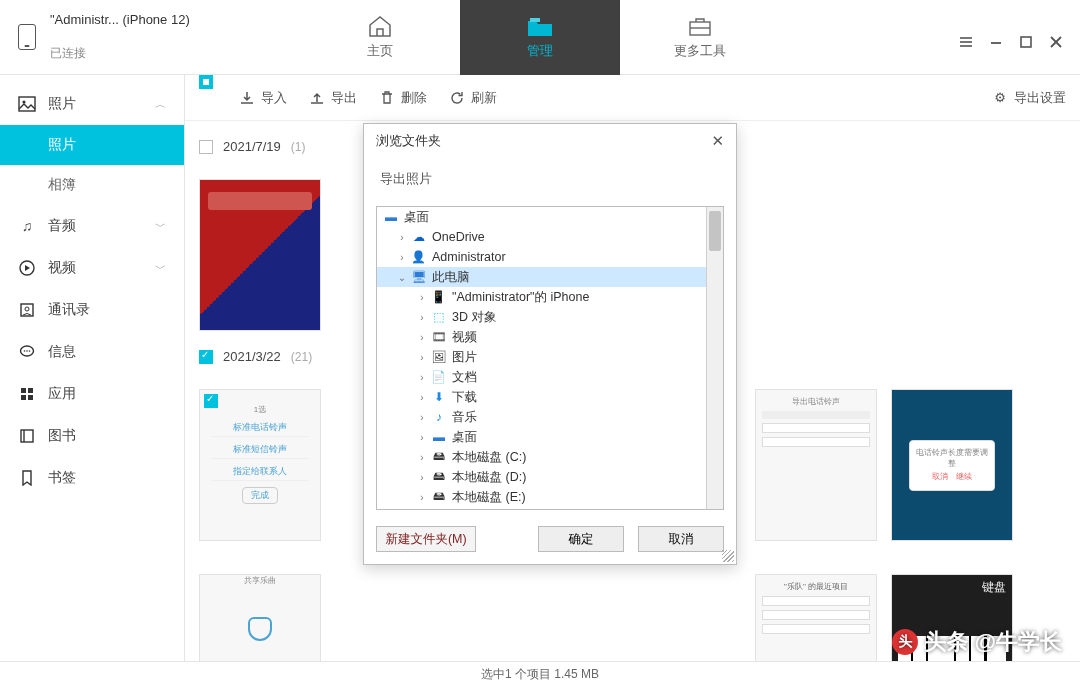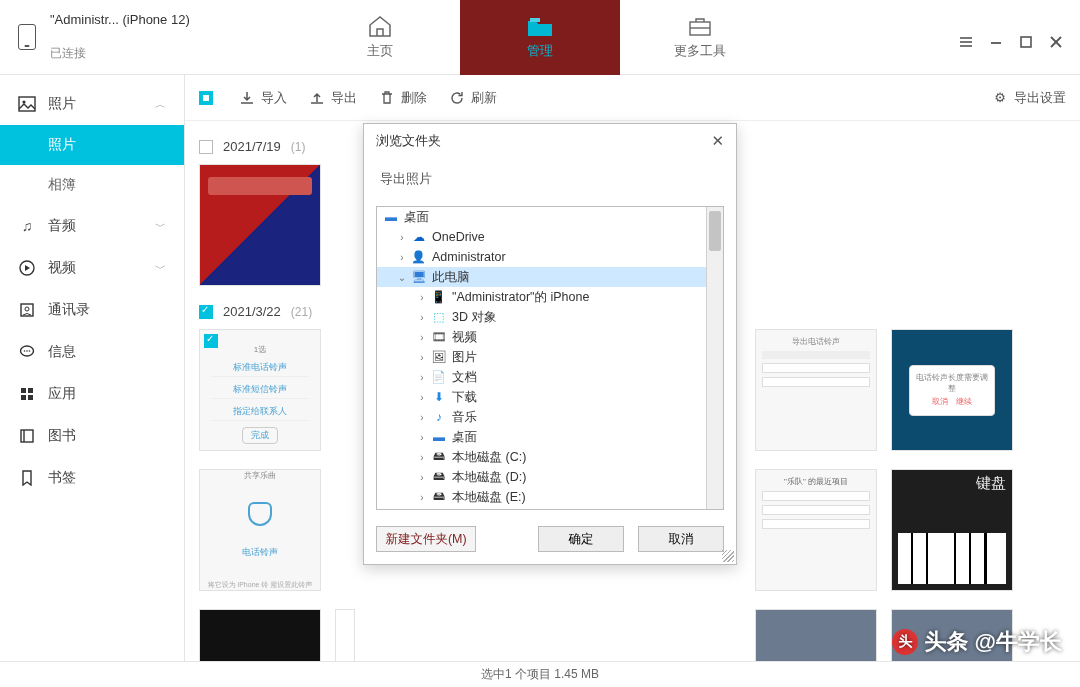--- a/index.html
+++ b/index.html
@@ -8,54 +8,54 @@
   
   .topbar { display: flex; align-items: center; height: 75px; border-bottom: 1px solid #e5e5e5; }
   .device-block { display: flex; align-items: center; padding: 0 18px; width: 300px; }
   .device-block .phone-icon { width: 18px; height: 26px; border: 1.6px solid #555; border-radius: 3px; position: relative; margin-right: 14px; }
   .device-block .phone-icon::after { content:""; position:absolute; bottom:2px; left:50%; width:5px; height:2px; background:#555; transform:translateX(-50%); border-radius:1px;}
   .device-name { font-size: 13px; color: #333; }
   .device-status { font-size: 12px; color: #888; margin-top: 18px; }
   
   .topnav { display:flex; flex:1; }
   .topnav-item { width: 160px; display:flex; flex-direction:column; align-items:center; justify-content:center; height:75px; font-size:13px; color:#666; cursor:pointer;}
-  .topnav-item.active { background:#7f1d1d; color:#00b8d4;}
+  .topnav-item.active { background:#404040; color:#00b8d4;}
   .topnav-item .ticon { width:28px; height:24px; margin-bottom:4px; display:flex; align-items:center; justify-content:center;}
   
   .win-controls { display:flex; align-items:flex-start; gap:14px; padding:10px 16px 0 0;}
   .win-ctrl { width:16px; height:16px; cursor:pointer; display:flex; align-items:center; justify-content:center; color:#555;}
   
   
   .main { display:flex; height: calc(100% - 75px - 26px); }
   .sidebar { width:185px; border-right:1px solid #e5e5e5; padding-top:8px;}
   .side-item { display:flex; align-items:center; height:42px; padding:0 18px; font-size:14px; color:#444; cursor:pointer; justify-content:space-between;}
   .side-item .left { display:flex; align-items:center; gap:12px;}
   .side-item .sicon { width:18px; height:18px; display:flex; align-items:center; justify-content:center;}
   .side-item.heading { font-weight:500;}
   .side-sub { display:flex; align-items:center; height:40px; padding-left:48px; font-size:14px; cursor:pointer; color:#666;}
   .side-sub.active { background:#00c1de; color:#fff;}
   .chev { font-size:11px; color:#999;}
   
   .content { flex:1; display:flex; flex-direction:column; position:relative;}
-  .toolbar { display:flex; align-items:center; height:46px; padding:0 14px; gap:22px; border-bottom:1px solid #eee;}
+  .toolbar { display:flex; height:46px; padding:0 14px; gap:22px; border-bottom:1px solid #eee;}
   .tool-btn { display:flex; align-items:center; gap:6px; font-size:13px; color:#555; cursor:pointer;}
   .tool-btn .ticon2 { width:16px; height:16px; display:flex; align-items:center; justify-content:center;}
   .tool-sel { width:14px; height:14px; background:#00c1de; display:flex; align-items:center; justify-content:center; margin-right:4px;}
   .tool-sel::after{content:""; width:6px; height:6px; background:#fff;}
   .tool-right { margin-left:auto; }
   
   .gallery { flex:1; overflow:auto; padding:10px 14px;}
   .group-hdr { display:flex; align-items:center; gap:10px; margin:8px 0 10px;}
   .chk { width:14px; height:14px; border:1px solid #bbb; display:inline-block; background:#fff;}
   .chk.checked { background:#00c1de; border-color:#00c1de; position:relative;}
   .chk.checked::after{content:"✓"; color:#fff; font-size:10px; position:absolute; top:-2px; left:1px;}
   .date { font-size:13px; color:#444;}
   .count { font-size:12px; color:#aaa;}
   .thumbs { display:flex; flex-wrap:wrap; gap:14px; margin-bottom:18px;}
-  .thumb { width:122px; height:122px; background:#eee; position:relative; overflow:hidden; border:1px solid #e2e2e2;}
+  .thumb { width:122px; height:152px; background:#eee; position:relative; overflow:hidden; border:1px solid #e2e2e2;margin-top:15px;}
   .thumb .tchk { position:absolute; top:4px; left:4px;}
   
   
   .footer{ position:absolute; bottom:0; left:0; right:0; height:26px; border-top:1px solid #e5e5e5; display:flex; align-items:center; justify-content:center; font-size:12px; color:#666; background:#fff;}
   
   
   .dialog { position:absolute; top:123px; left:363px; width:374px; background:#fff; border:1px solid #bcbcbc; box-shadow:0 4px 14px rgba(0,0,0,.18); z-index:50;}
   .dlg-title { display:flex; align-items:center; justify-content:space-between; padding:8px 12px; font-size:13px;}
   .dlg-close { cursor:pointer; font-size:15px; color:#555;}
   .dlg-sub { padding:12px 16px 4px; font-size:13px; color:#555;}
@@ -79,21 +79,21 @@
   .th-list .row{border-bottom:1px solid #eee; width:90%; text-align:center; padding:2px 0;}
   .th-list .btn{border:1px solid #ccc; border-radius:4px; padding:1px 8px; color:#4aa3d4; margin-top:2px;}
   .th-bell{ background:#f7f7f7; display:flex; flex-direction:column; align-items:center; justify-content:space-between; gap:4px; font-size:8px; color:#888;}
   .th-bell .bell{ width:24px;height:24px;border:2px solid #4aa3d4;border-radius:6px 6px 12px 12px; position:relative;}
   .th-bell .ring{ color:#4aa3d4; font-size:9px;}
   .th-box{ background:#f7f7f7; display:flex; flex-direction:column; padding:6px; gap:4px; font-size:8px; color:#888;}
   .th-box .bar{height:8px;background:#eee;}
   .th-box .bbar{height:10px;background:#fff;border:1px solid #ddd;}
   .th-piano{background:#1e1e1e; display:flex; flex-direction:column;}
   .th-piano .keys{flex:1; background:linear-gradient(90deg,#fff 0 12%,#000 12% 14%,#fff 14% 26%,#000 26% 28%,#fff 28% 40%,#fff 40% 52%,#000 52% 54%,#fff 54% 66%,#000 66% 68%,#fff 68% 80%,#000 80% 82%,#fff 82% 100%); margin:36px 6px 6px;}
-  .th-piano .lbl{color:#eee;font-size:15px; text-align:right; padding:4px 6px;}
+  .th-piano .lbl{color:#eee;font-size:12px; text-align:right; padding:4px 6px;}
   .th-dark{background:#111;}
   .th-wave{background:#fff; position:relative;}
   .th-wave::after{content:""; position:absolute; left:4px; right:4px; bottom:10px; height:22px; background:repeating-linear-gradient(90deg,#18d1c7 0 3px,transparent 3px 5px);}
   .th-anime{background:linear-gradient(180deg,#6b7a8f 0 60%,#2d3a4a 60% 100%); position:relative;}
   .th-popup{background:#0c4a6e; display:flex; align-items:center; justify-content:center;}
   .th-popup .card{background:#fff; border:1px solid #ddd; border-radius:4px; width:86px; padding:6px; font-size:8px; color:#888; text-align:center;}
   .th-popup .card .b{display:inline-block; color:#e66; margin:2px 4px;}
   
   .watermark{position:absolute; right:18px; bottom:30px; font-size:22px; color:#fff; font-weight:600; text-shadow:0 0 4px rgba(0,0,0,.7); z-index:60; display:flex; align-items:center; gap:6px;}
   .watermark .wm-ico{width:26px;height:26px;border-radius:50%;background:#d33; color:#fff; font-size:14px; display:flex;align-items:center;justify-content:center;}

